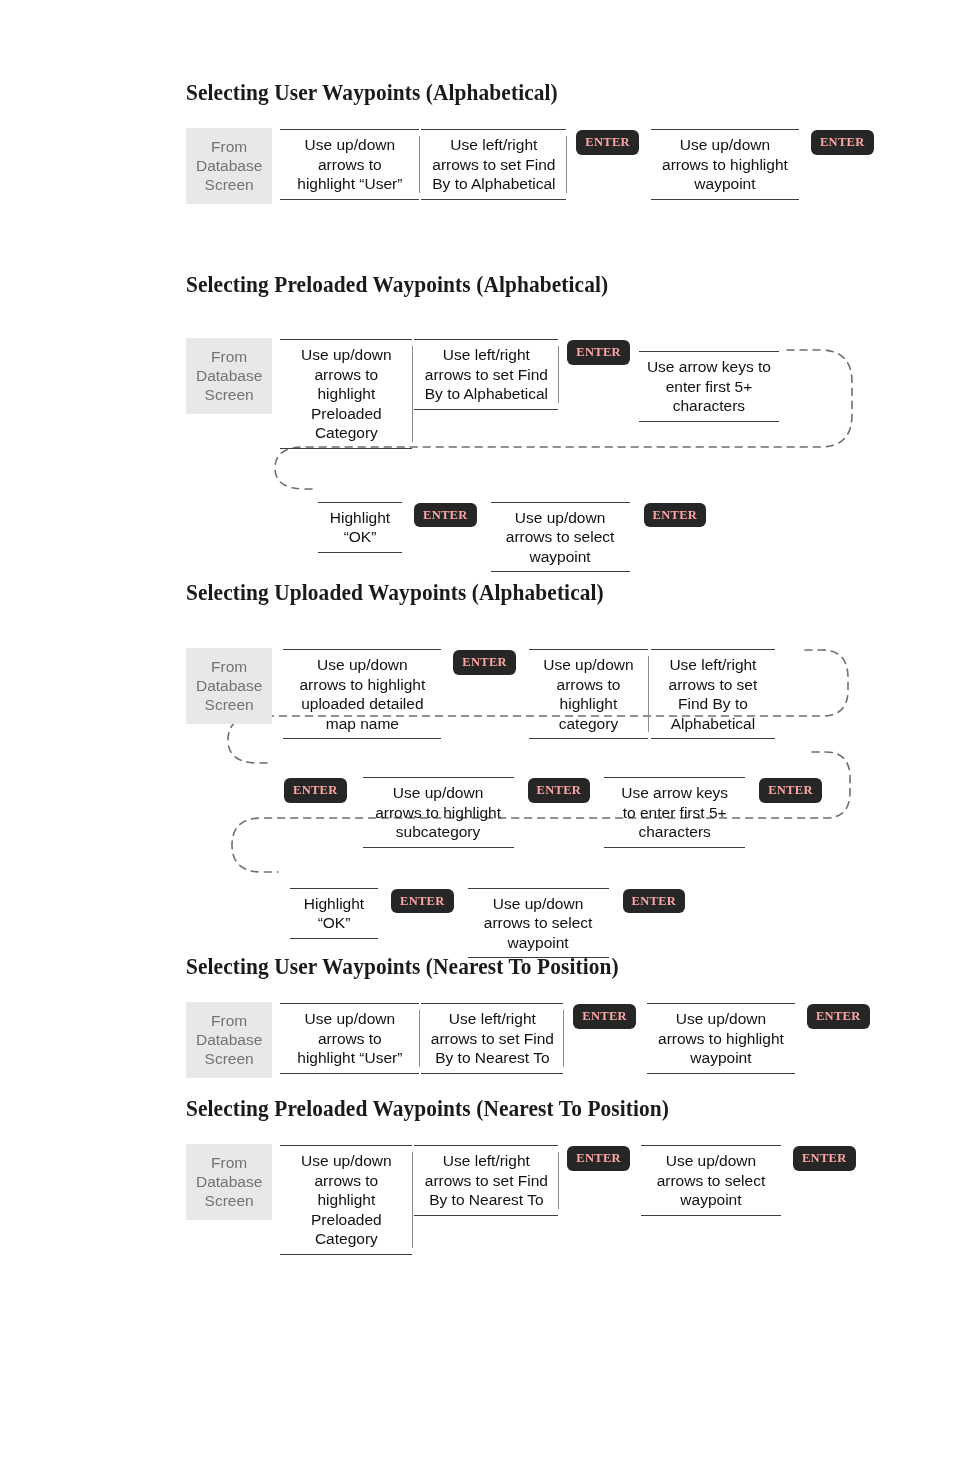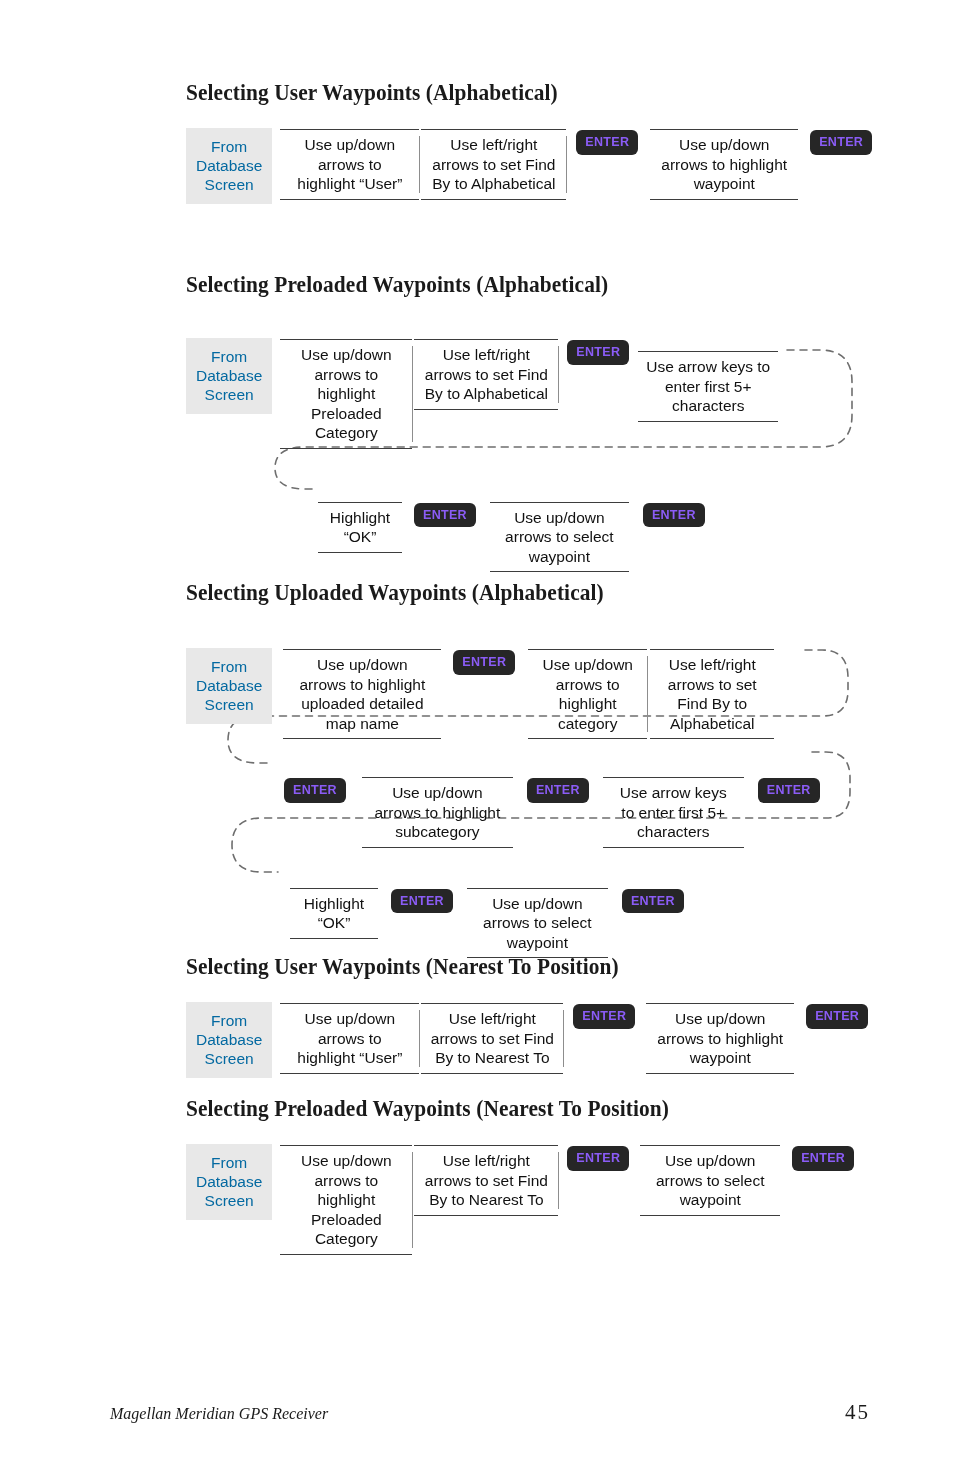--- a/index.html
+++ b/index.html
@@ -71,21 +71,21 @@
   
   .flow-row {
     position: relative;
     display: flex;
     align-items: flex-start;
   }
 
   
   .start-box {
     background: #e8e8e8;
-    color: #0369a1;
+    color: #737373;
     font-size: 15.5px;
     line-height: 19px;
     text-align: center;
     padding: 9px 10px 10px 10px;
     box-sizing: border-box;
     white-space: nowrap;
     align-self: flex-start;
   }
 
   
@@ -107,22 +107,22 @@
     right: -1px;
     top: 6px;
     bottom: 6px;
     width: 1px;
     background: #8d8d8d;
   }
 
   
   .enter-key {
     background: #262626;
-    color: #8b5cf6;
-    font-family: Liberation Sans, sans-serif;
+    color: #fca5a5;
+    font-family: Liberation Serif, serif;
     font-weight: bold;
     font-size: 12.5px;
     letter-spacing: 0.3px;
     border-radius: 6px;
     padding: 6px 9px 6px 9px;
     line-height: 1;
     text-align: center;
     white-space: nowrap;
     align-self: flex-start;
     flex: none;
@@ -398,18 +398,14 @@
       <div class="step" style="width:140px;margin-top:1px;">
         <div>Use up/down</div>
         <div>arrows to select</div>
         <div>waypoint</div>
       </div>
       <div class="spacer" style="width:12px;"></div>
       <div class="enter-key" style="margin-top:2px;">ENTER</div>
     </div>
   </div>
 
-  <div class="footer">
-    <span class="footer-left">Magellan Meridian GPS Receiver</span>
-    <span class="footer-right">45</span>
-  </div>
 
 </div>
 
 </body></html>

